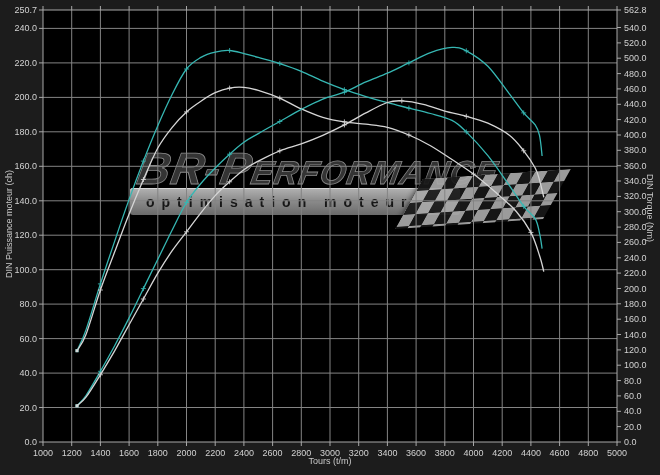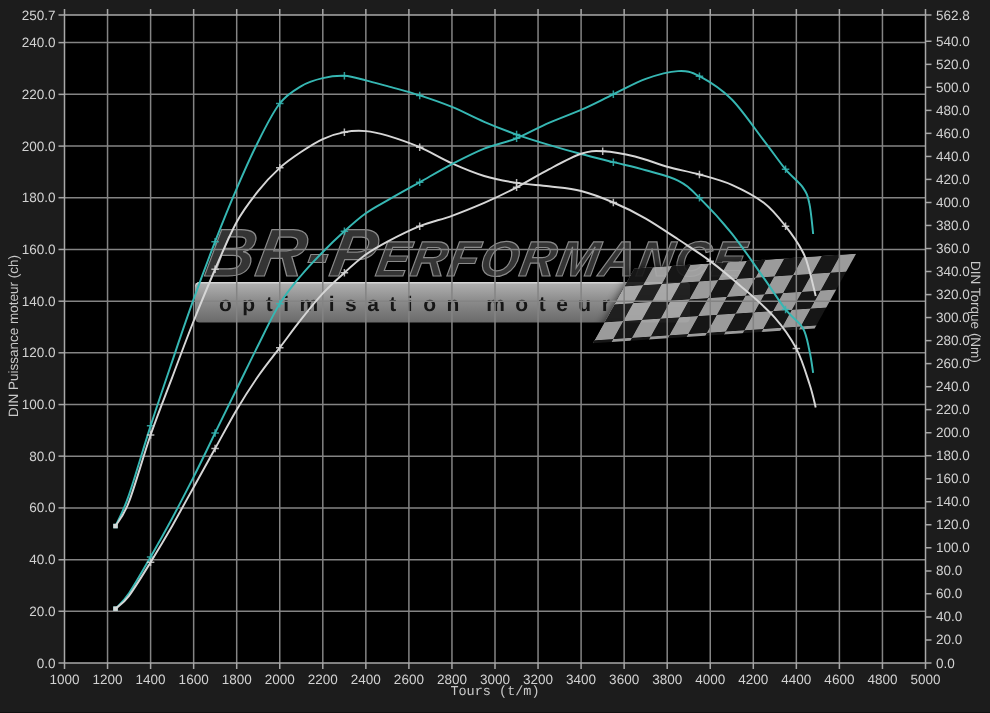--- a/index.html
+++ b/index.html
@@ -20,21 +20,21 @@
                 white-space:nowrap;}
   .wm-flag{position:absolute;left:282px;top:26px;width:142px;height:50px;opacity:.92;
            background-image:repeating-conic-gradient(#a9a9a9 0% 25%, #181818 25% 50%);
            background-size:24px 24px;transform:skewX(-32deg) rotate(-4deg);
            box-shadow:0 0 6px rgba(0,0,0,.8);}
   svg.chart{position:absolute;left:0;top:0;z-index:2;}
   svg.chart text{font-family:"Liberation Sans",sans-serif;font-size:9px;fill:#d2d2d2;}
   .axis-title{position:absolute;z-index:3;font-size:9px;color:#c9c9c9;white-space:nowrap;}
   .axis-title.left{left:-207px;top:219px;width:432px;text-align:center;transform:rotate(-90deg);}
   .axis-title.right{left:434px;top:203px;width:432px;text-align:center;transform:rotate(90deg);}
-  .axis-title.bottom{left:43px;top:456px;width:574px;text-align:center;font-family:Liberation Mono, monospace;}
+  .axis-title.bottom{left:43px;top:456px;width:574px;text-align:center;}
 </style>
 </head>
 <body>
 
 <div class="stage">
   <div class="plot-bg"></div>
 
   <div class="wm">
     <div class="wm-big"><span class="big">BR-P</span><span class="small">ERFORMANCE</span></div>
     <div class="wm-band">

